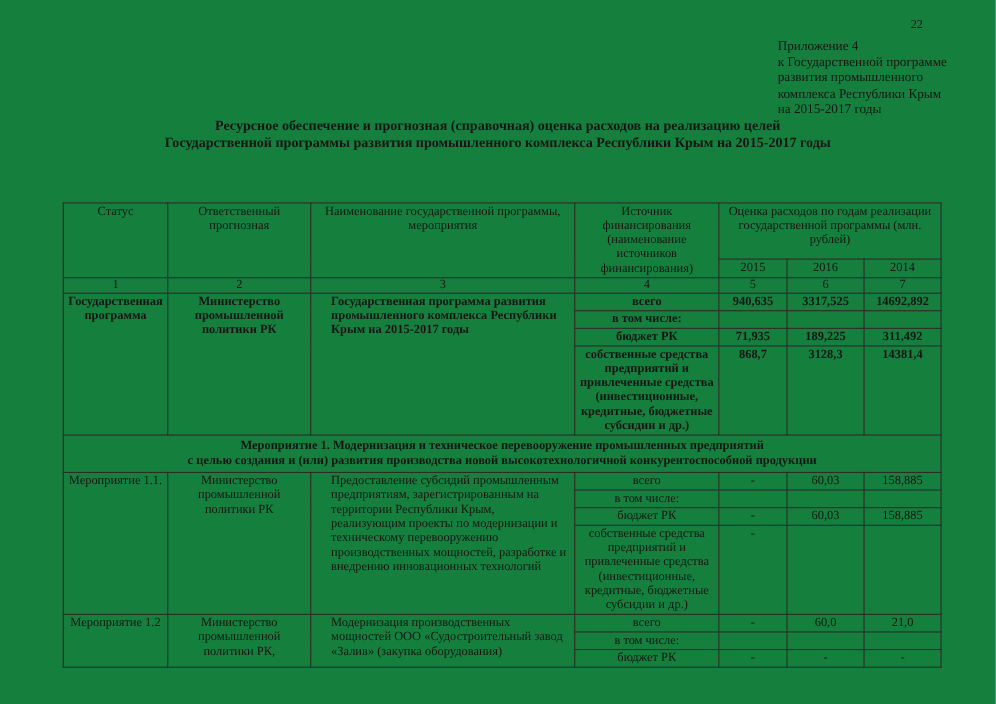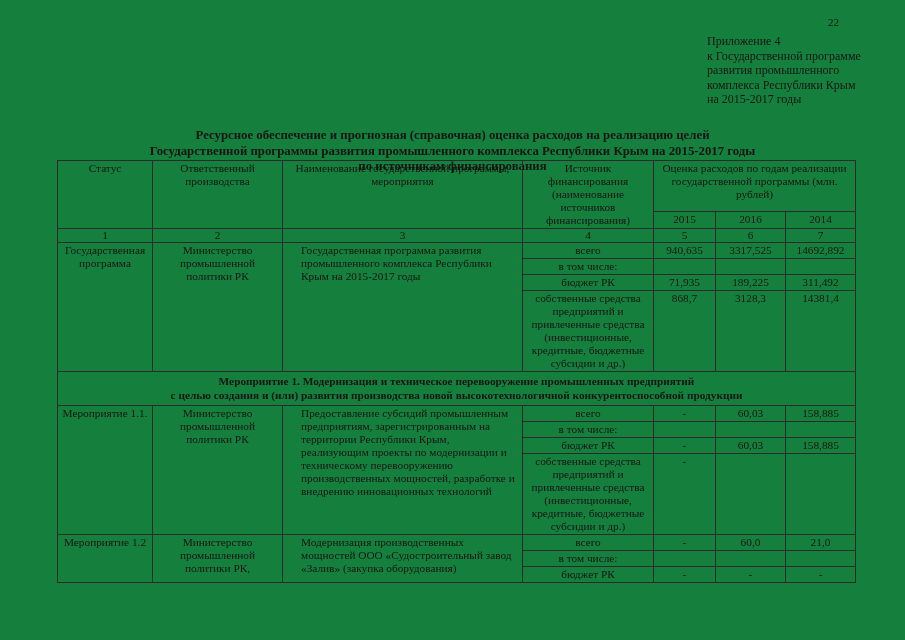--- a/index.html
+++ b/index.html
@@ -25,47 +25,47 @@
   .annex {
     position: absolute;
     top: 34px;
     left: 668px;
     font-size: 12px;
     line-height: 14.5px;
     margin-left: 39px;
   }
   .doc-title {
     position: absolute;
-    top: 128px;
+    top: 107px;
     left: 0;
     width: 100%;
     text-align: center;
     font-weight: bold;
     font-size: 12.8px;
     line-height: 15.5px;
   }
   table.res-table {
     position: absolute;
-    top: 160px;
+    top: 184px;
     left: 57px;
     width: 798px;
     border-collapse: collapse;
     table-layout: fixed;
     font-size: 11.3px;
     line-height: 13px;
   }
   .res-table td {
     border: 1px solid #2b2b2b;
     padding: 1px 3px;
     vertical-align: top;
     text-align: center;
     overflow: hidden;
   }
   .res-table td.left { text-align: left; padding-left: 18px; }
-  .res-table .bold { font-weight: normal; margin-top: 38px; }
+  .res-table .bold { font-weight: bold; margin-top: 38px; }
   tr.header-top { height: 50px; }
   tr.header-years { height: 17px; }
   tr.numbering-row { height: 14px; }
   tr.numbering-row td { padding: 0; line-height: 13px; }
   tr.slim { height: 15px; }
   td.banner-cell { font-weight: bold; padding: 2px 0 3px 0; line-height: 14px; }
 </style>
 </head>
 <body>
 
@@ -77,38 +77,37 @@
     <div>Приложение 4</div>
     <div>к Государственной программе</div>
     <div>развития промышленного</div>
     <div>комплекса Республики Крым</div>
     <div>на 2015-2017 годы</div>
   </div>
 
   <div class="doc-title">
     <div>Ресурсное обеспечение и прогнозная (справочная) оценка расходов на реализацию целей</div>
     <div>Государственной программы развития промышленного комплекса Республики Крым на 2015-2017 годы</div>
-    <div>по источникам финансирования</div>
   </div>
 
   <table class="res-table">
     <colgroup>
       <col style="width:95px">
         <col style="width:130px">
         <col style="width:240px">
       <col style="width:131px">
         <col style="width:62px">
         <col style="width:70px">
         <col style="width:70px">
     </colgroup>
     <tbody>
 
       <tr class="header-top">
         <td rowspan="2">Статус</td>
-        <td rowspan="2">Ответственный производства</td>
+        <td rowspan="2">Ответственный прогнозная</td>
         <td rowspan="2">Наименование государственной программы, мероприятия</td>
         <td rowspan="2">Источник финансирования (наименование источников финансирования)</td>
         <td colspan="3">Оценка расходов по годам реализации государственной программы (млн. рублей)</td>
       </tr>
       <tr class="header-years">
         <td>2015</td>
         <td>2016</td>
         <td>2014</td>
       </tr>
 

